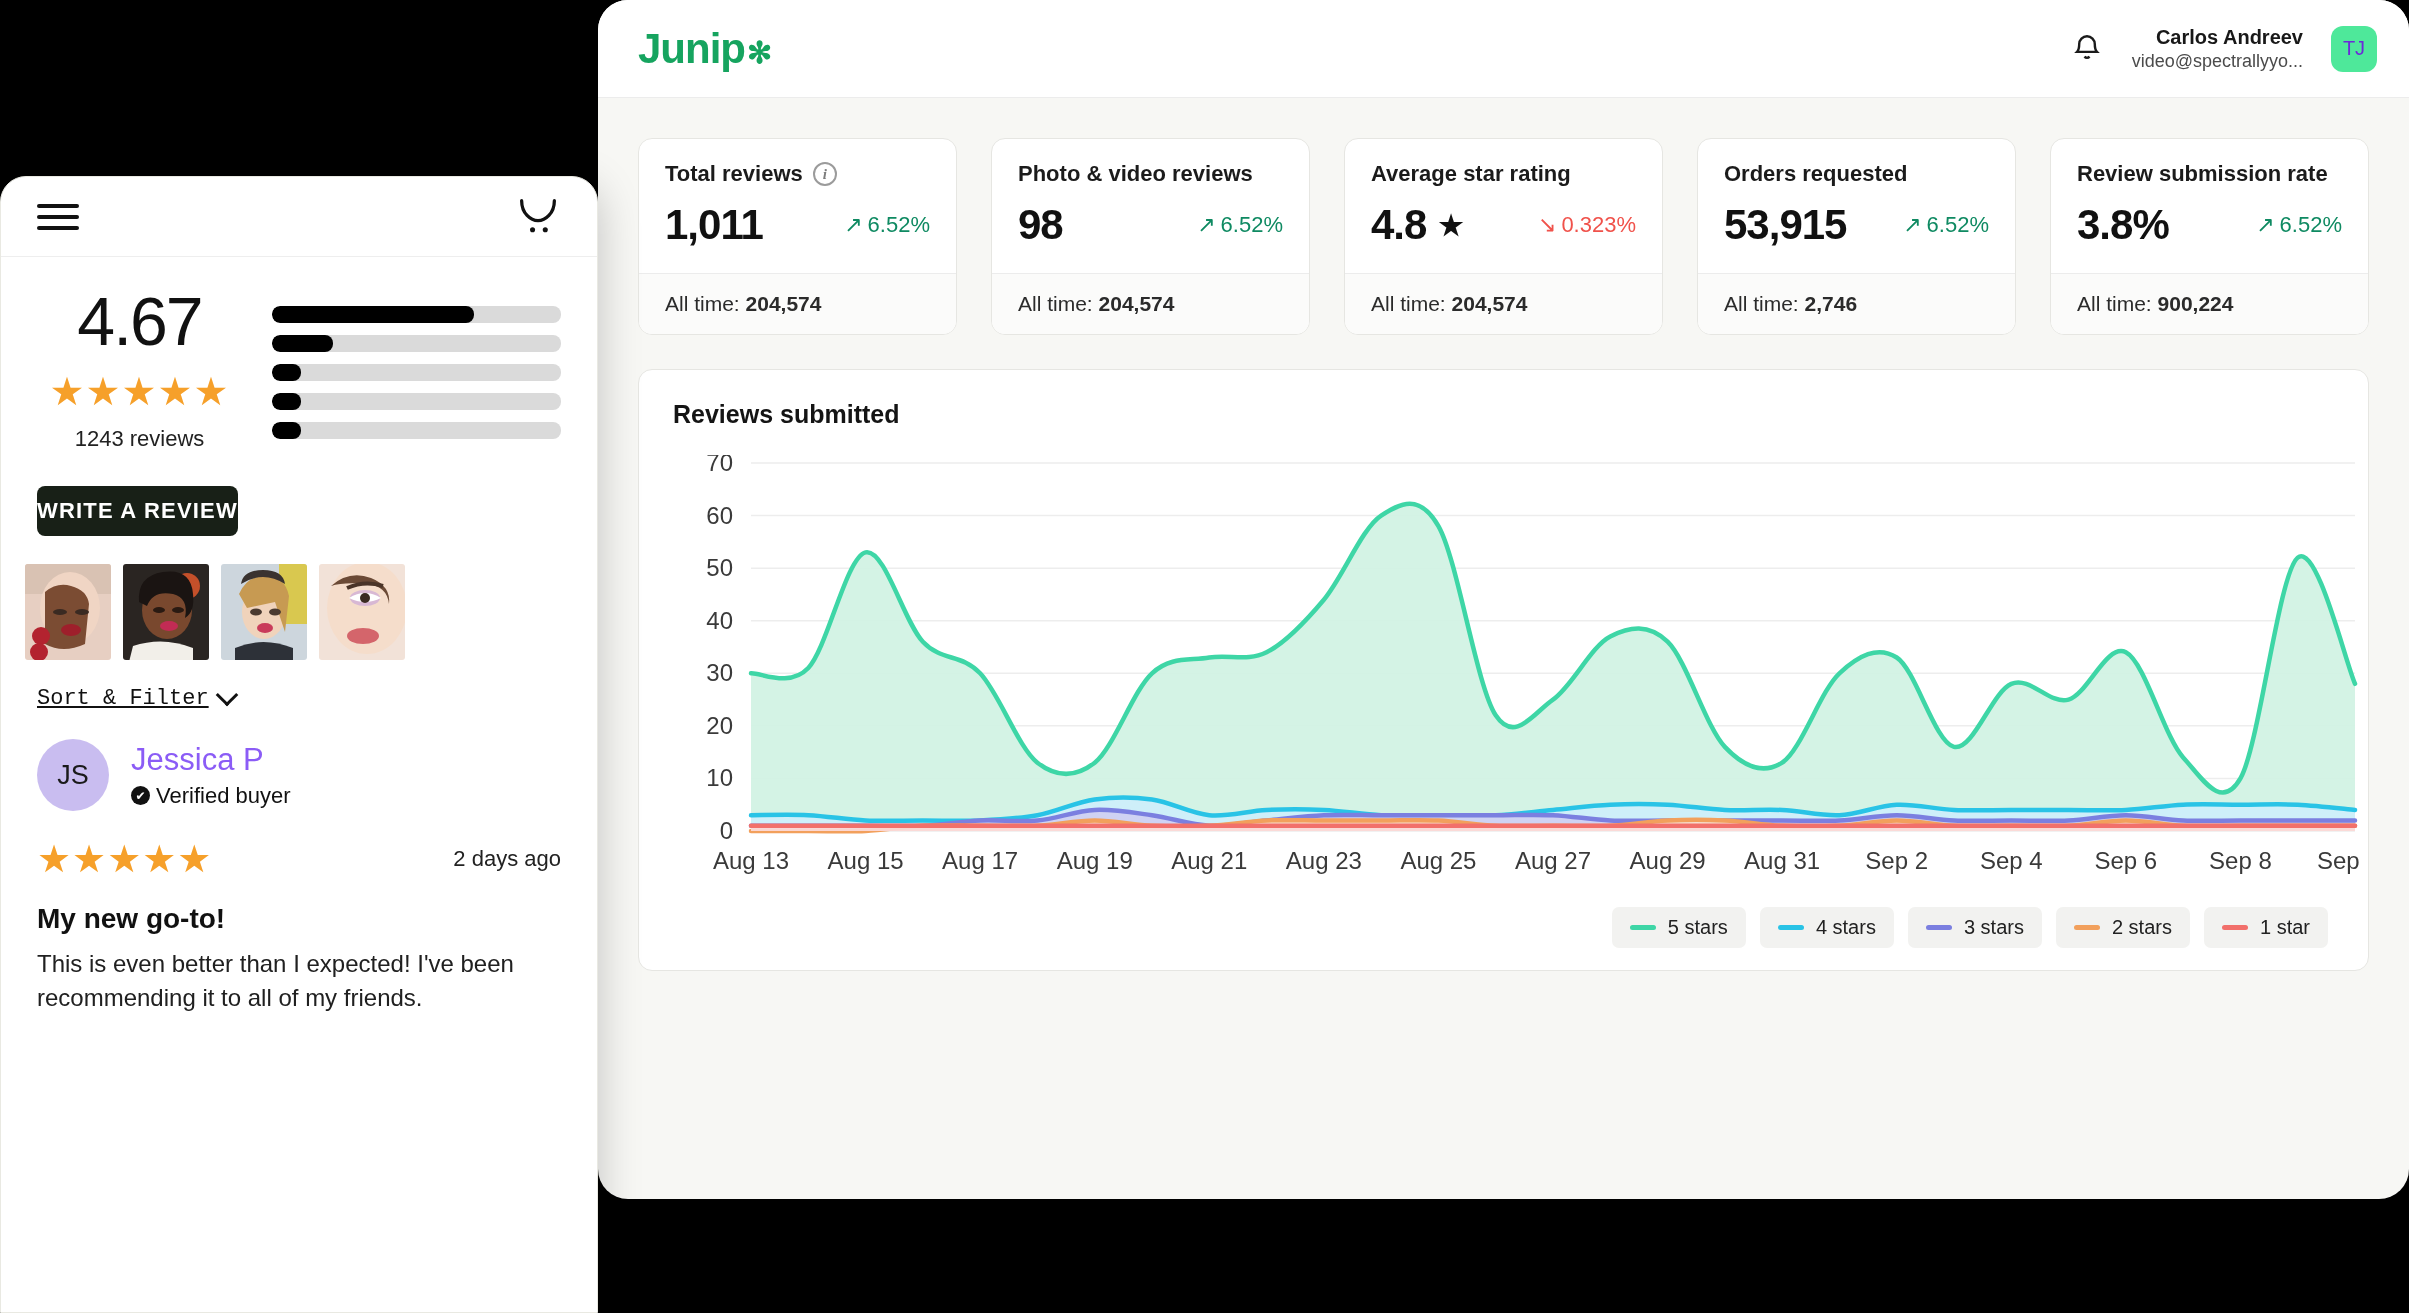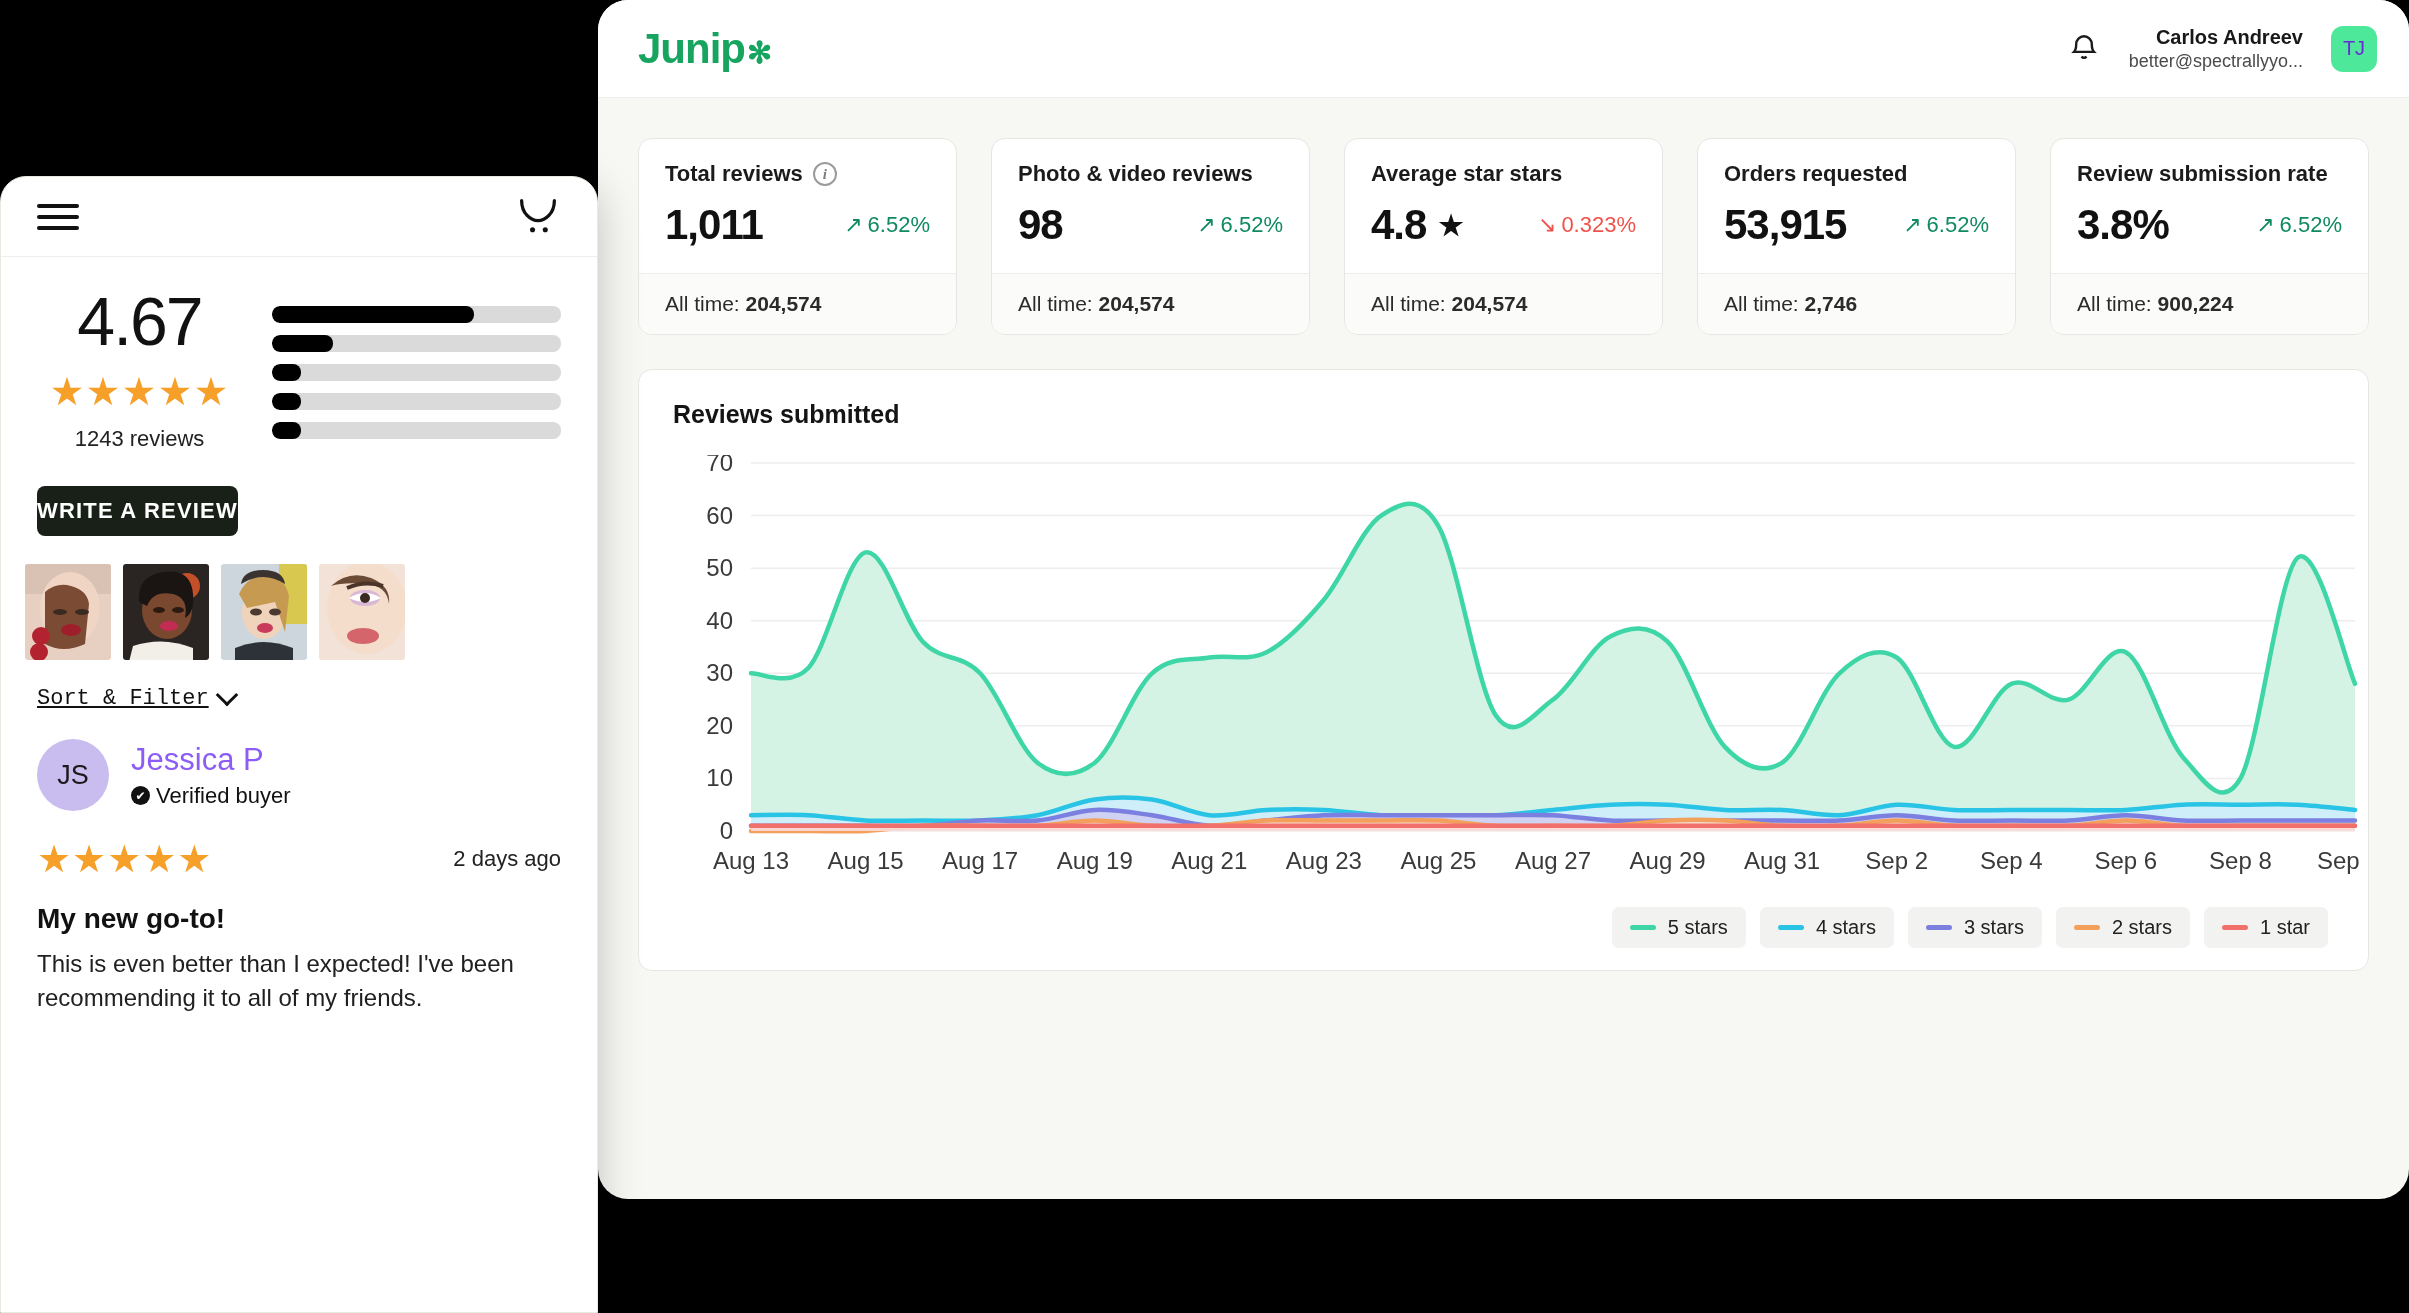--- a/index.html
+++ b/index.html
@@ -109,21 +109,21 @@
       </div>
       <div class="topright">
         <span class="bell">
           <svg viewBox="0 0 24 24" width="34" height="34" fill="none" stroke="#1b1b1b" stroke-width="1.7">
             <path d="M12 3a5.5 5.5 0 0 0-5.5 5.5c0 4-1.5 5.5-1.5 5.5h14s-1.5-1.5-1.5-5.5A5.5 5.5 0 0 0 12 3z"></path>
             <path d="M10.3 17.3a2 2 0 0 0 3.4 0"></path>
           </svg>
         </span>
         <div class="uinfo">
           <div class="uname">Carlos Andreev</div>
-          <div class="umail">better@spectrallyyo...</div>
+          <div class="umail">video@spectrallyyo...</div>
         </div>
         <div class="avatar-sq">TJ</div>
       </div>
     </div>
 
     <div class="cards">
 
       <div class="card">
         <div class="card-top">
           <div class="card-title">
@@ -159,21 +159,21 @@
         </div>
         <div class="card-foot">
           <span>All time:</span>
           <b>204,574</b>
         </div>
       </div>
 
       <div class="card">
         <div class="card-top">
           <div class="card-title">
-            <span>Average star stars</span>
+            <span>Average star rating</span>
           </div>
           <div class="card-row">
             <div class="card-value">
               <span>4.8</span>
               <span class="starmark">★</span>
             </div>
             <div class="delta down">
               <span>↘</span>
               <span>0.323%</span>
             </div>

